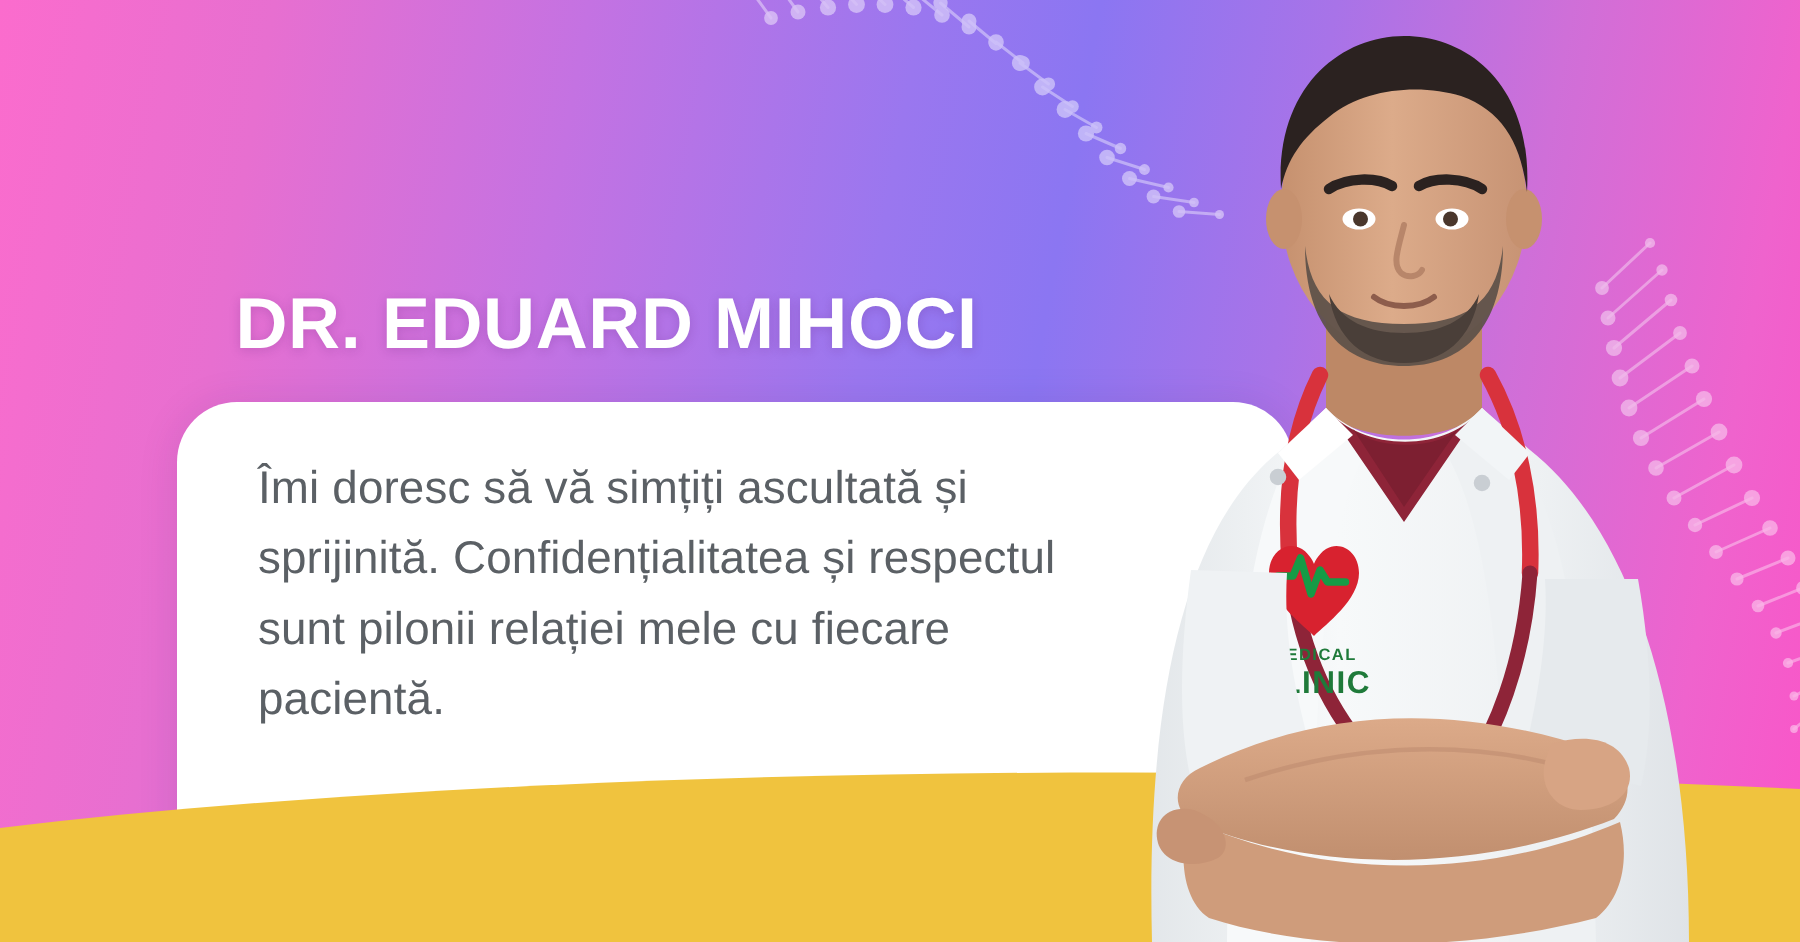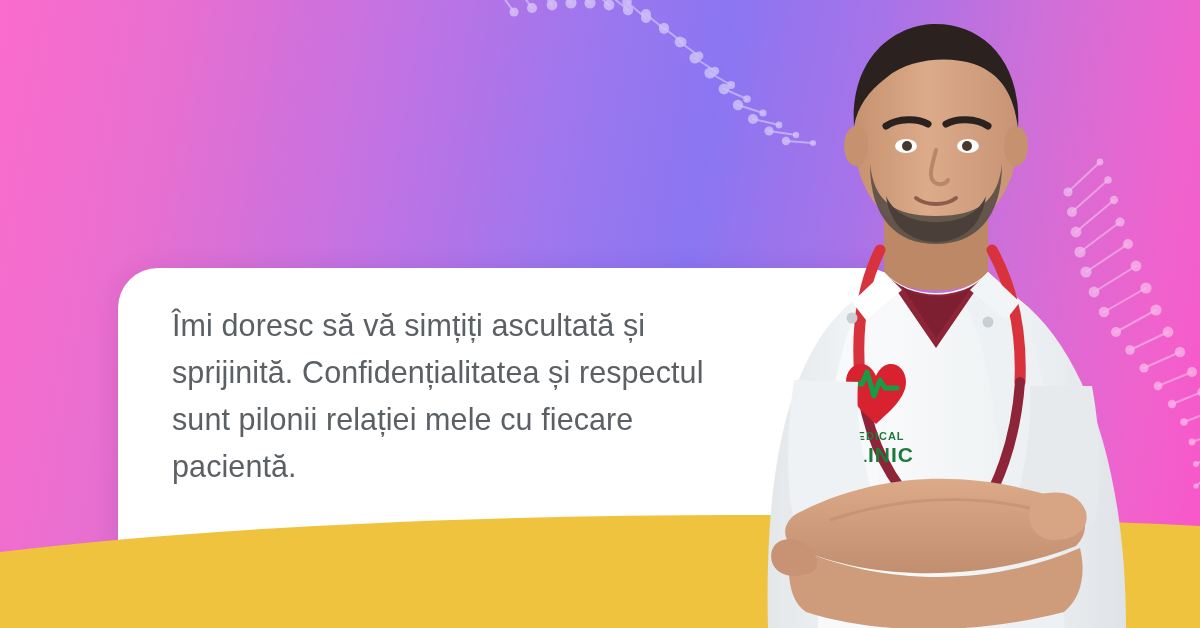--- a/index.html
+++ b/index.html
@@ -46,21 +46,20 @@
   
   #quote-card {
     position: absolute;
     left: 118px;
     top: 268px;
     width: 744px;
     height: 360px;
     background: #ffffff;
     border-radius: 40px 40px 0 0;
     box-shadow: 0 2px 26px rgba(80, 30, 110, .13);
-    padding-left: 44px;
   }
   #quote-text {
     position: absolute;
     left: 54px;
     top: 34px;
     width: 560px;
     margin: 0;
     font-size: 30.5px;
     line-height: 47px;
     font-weight: 400;
@@ -206,20 +205,21 @@
         <circle cx="138" cy="272" r="3.8"></circle>
       <circle cx="168" cy="284" r="3.8"></circle>
         <circle cx="146" cy="292" r="3.4"></circle>
       <circle cx="166" cy="306" r="3.4"></circle>
         <circle cx="150" cy="314" r="3"></circle>
       <circle cx="160" cy="328" r="3"></circle>  
         <circle cx="150" cy="336" r="2.6"></circle>
     </g>
   </svg>
 
+  <h1 id="doctor-name">DR. EDUARD MIHOCI</h1>
 
   <div id="quote-card">
     <p id="quote-text">Îmi doresc să vă simțiți ascultată și sprijinită. Confidențialitatea și respectul sunt pilonii relației mele cu fiecare pacientă.</p>
   </div>
 
   <svg id="yellow-band" width="1200" height="120" viewBox="0 0 1200 120" preserveAspectRatio="none">
     <path d="M0,44 C300,8 760,-4 1200,18 L1200,120 L0,120 Z" fill="#f0c33e"></path>
   </svg>
 
   <svg id="doctor" width="470" height="628" viewBox="0 0 470 628">

